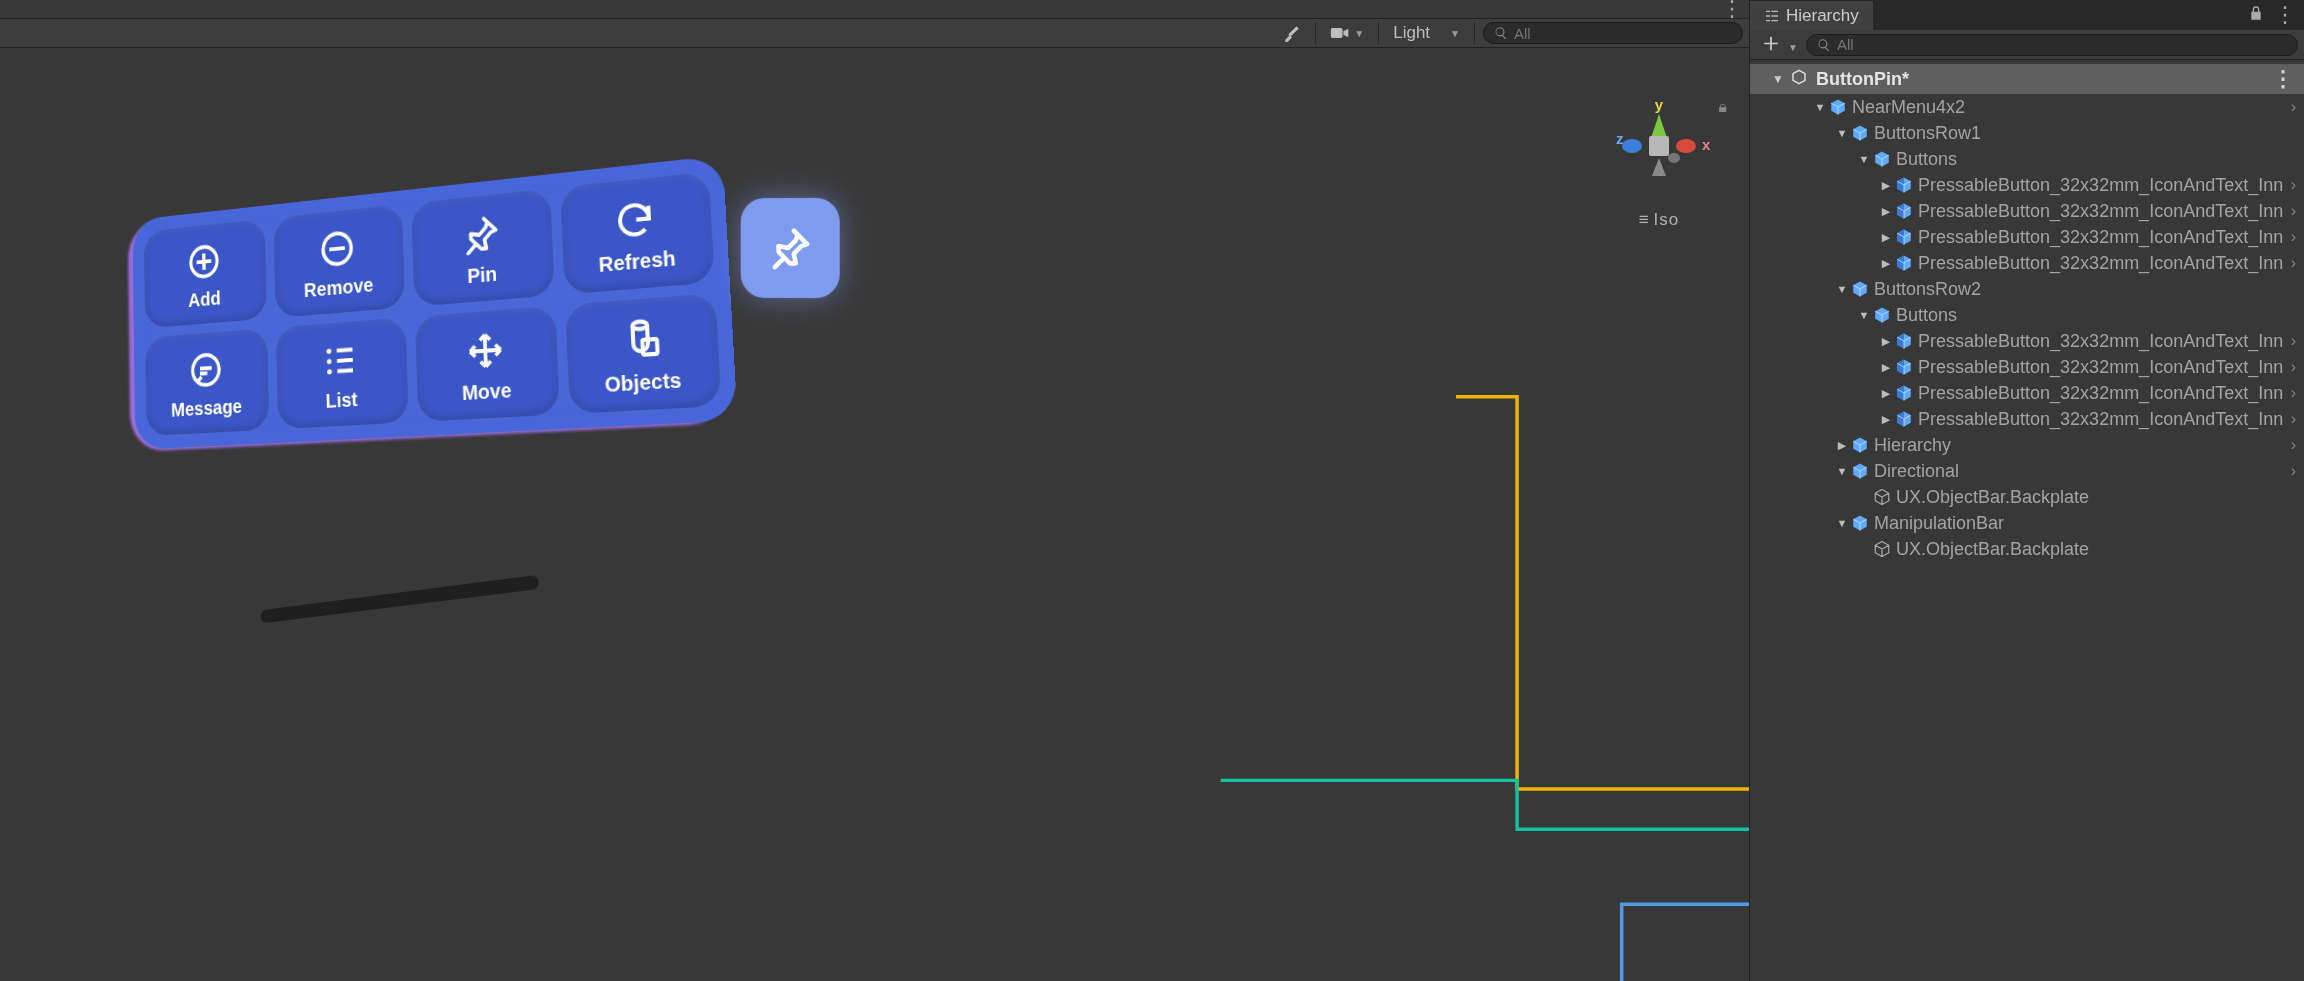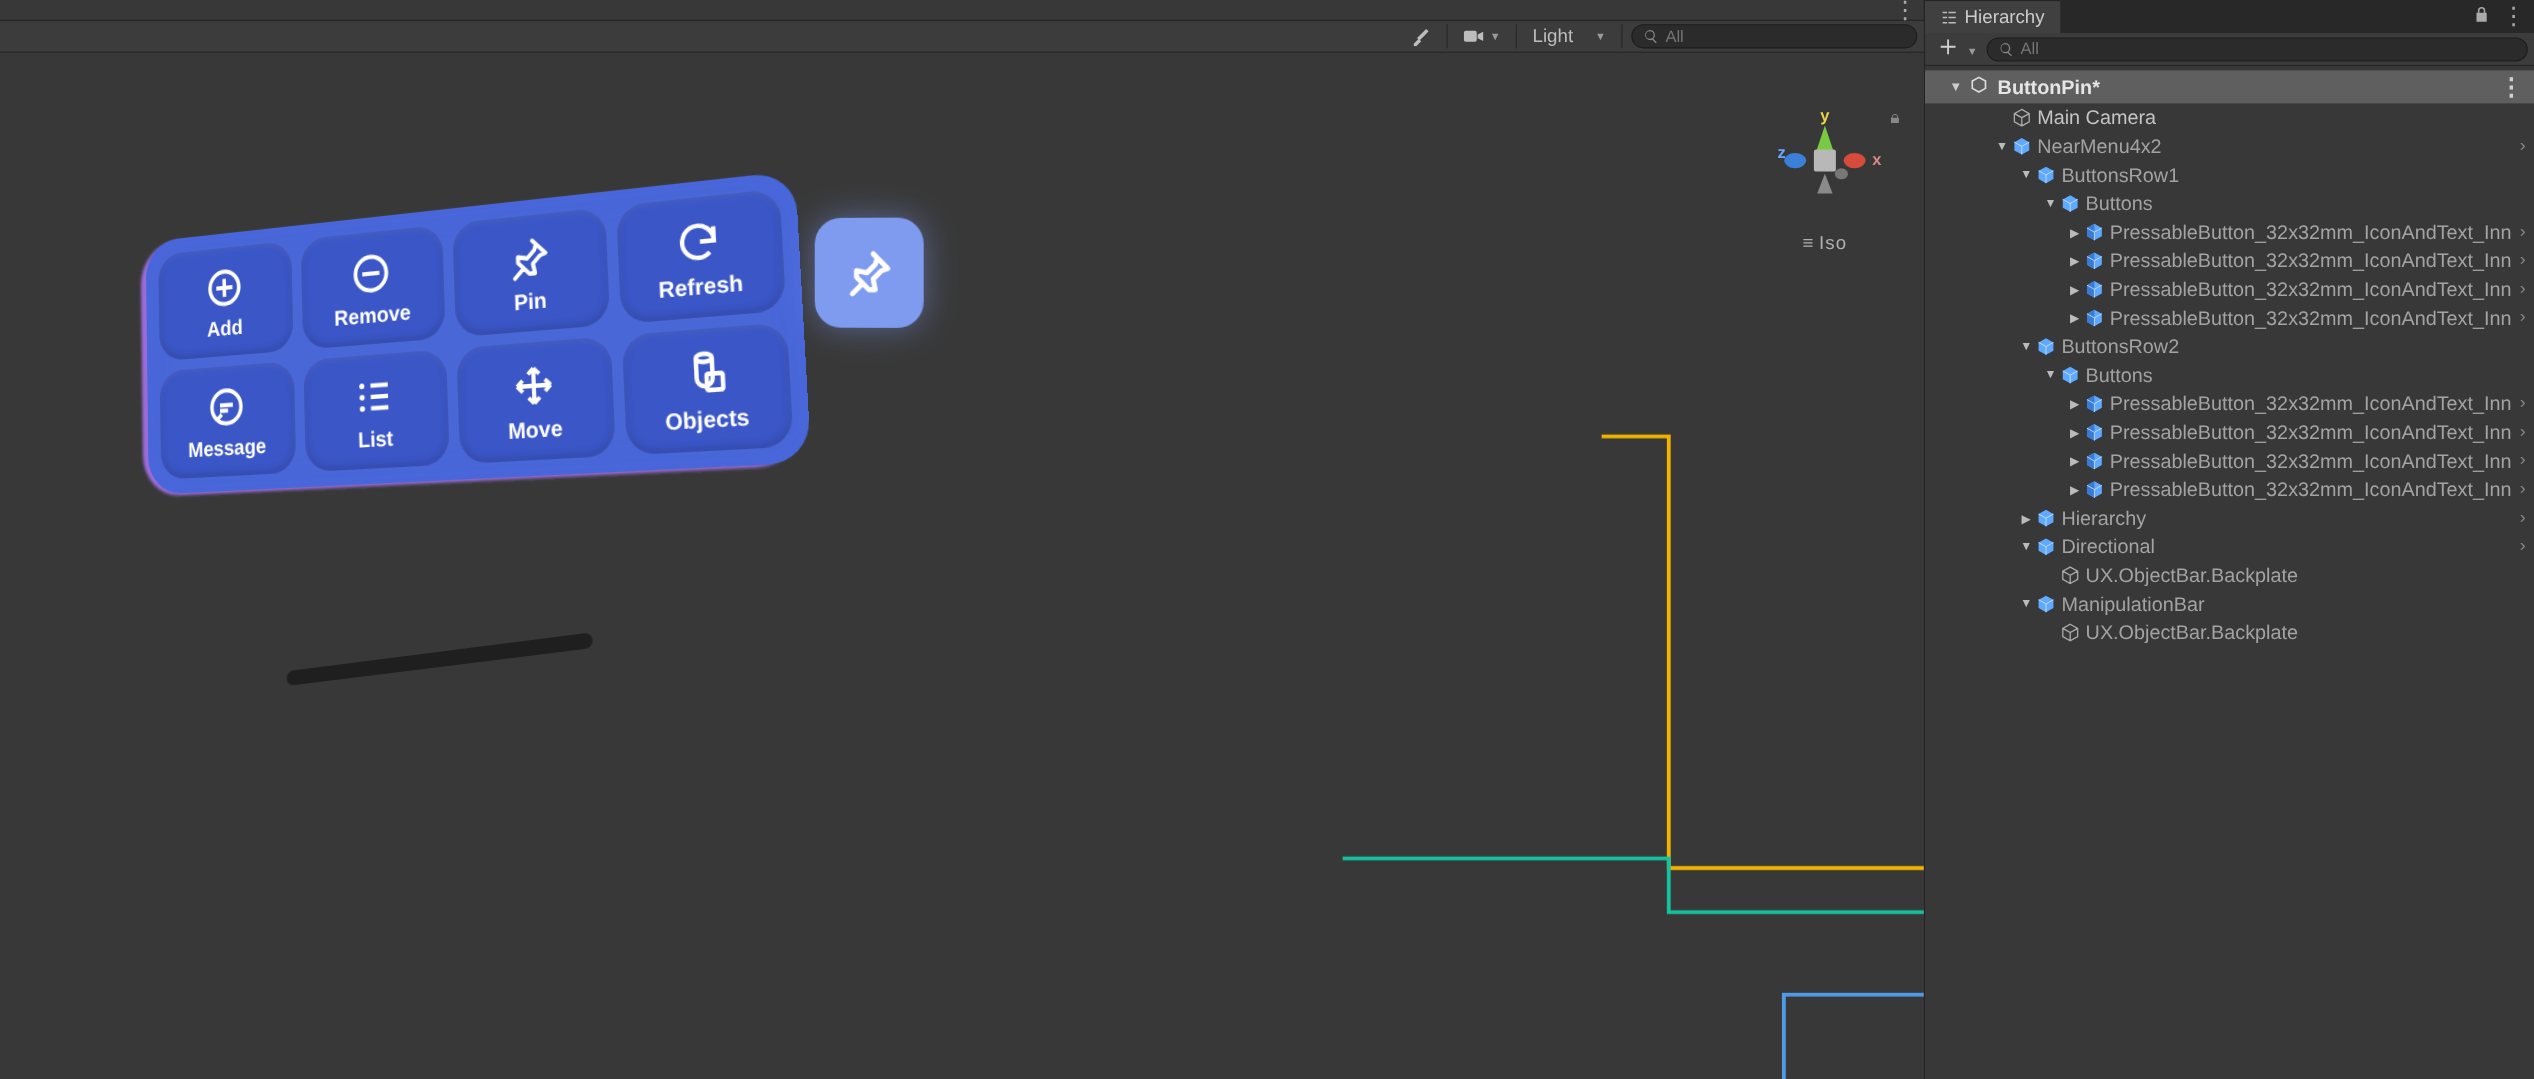--- a/index.html
+++ b/index.html
@@ -262,30 +262,20 @@
       <span class="scene-caret">▼</span>
       <span class="unity">
         <svg width="18" height="18" viewBox="0 0 24 24">
             <path fill="#ddd" d="M12 2l9 5v10l-9 5-9-5V7l9-5zm0 2.3L5 8v8l7 3.7L19 16V8l-7-3.7z"></path>
           </svg>
       </span>
       <span>ButtonPin*</span>
       <span class="kebab">⋮</span>
     </div>
     <div id="tree-rows">
-        <div class="row">
-          <span class="indent" style="width: 62px;"></span>
-          <span class="fold"></span>
-          <span class="cube">
-            <svg viewBox="0 0 24 24">
-              <path fill="none" stroke="#aaa" stroke-width="1.6" d="M12 2l9 5v10l-9 5-9-5V7zM3 7l9 5 9-5M12 12v10"></path>
-            </svg>
-          </span>
-          <span class="lbl">Main Camera</span>
-        </div>
         <div class="row prefab">
           <span class="indent" style="width: 62px;"></span>
           <span class="fold">▼</span>
           <span class="cube">
             <svg viewBox="0 0 24 24">
               <path fill="#5fa9ff" d="M12 2l9 5v10l-9 5-9-5V7z"></path>
               <path stroke="#cfe3ff" stroke-width="1" fill="none" d="M3 7l9 5 9-5M12 12v10"></path>
             </svg>
           </span>
           <span class="lbl">NearMenu4x2</span>

